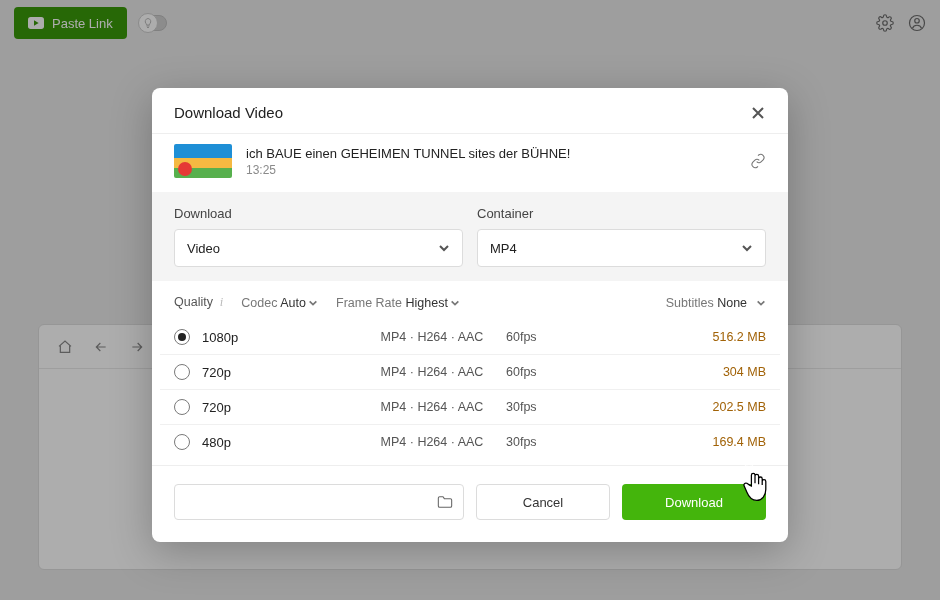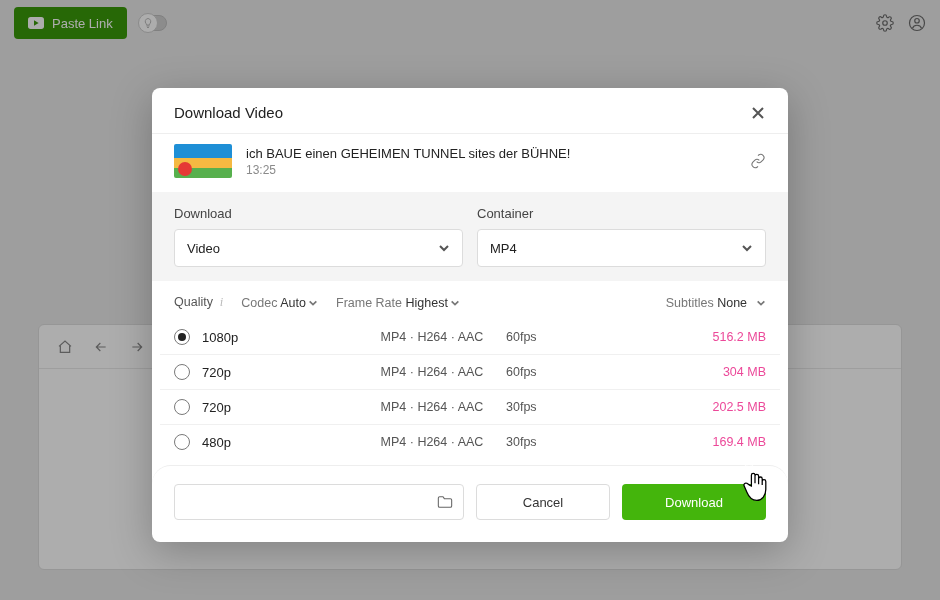--- a/index.html
+++ b/index.html
@@ -58,23 +58,23 @@
 
   .quality-list { padding: 0 8px; }
   .q-row { display: flex; align-items: center; padding: 9px 14px; font-size: 13px; color: #222; border-top: 1px solid #f0f0f0; cursor: pointer; }
   .q-row:first-child { border-top: none; }
   .radio { width: 16px; height: 16px; border: 1.5px solid #7a7a7a; border-radius: 50%; margin-right: 12px; position: relative; flex-shrink: 0; }
   .radio.selected::after { content: ""; position: absolute; inset: 3px; border-radius: 50%; background: #222; }
   .q-res { width: 176px; }
   .q-codec { width: 108px; color: #555; text-align: center; font-size: 12.5px; }
   .q-fps { width: 72px; color: #555; font-size: 12.5px; padding-left: 20px; }
   .q-spacer { flex: 1; }
-  .q-size { color: #ec4899; font-size: 12.5px; }
-
-  .modal-footer { display: flex; align-items: center; gap: 12px; margin-top: 6px; padding: 18px 22px 22px 22px; border-top: 1px solid #eee; border-radius: 19px; }
+  .q-size { color: #a16207; font-size: 12.5px; }
+
+  .modal-footer { display: flex; align-items: center; gap: 12px; margin-top: 6px; padding: 18px 22px 22px 22px; border-top: 1px solid #eee; }
   .path-input { flex: 0 0 290px; height: 36px; border: 1px solid #dcdcdc; border-radius: 4px; display: flex; align-items: center; justify-content: flex-end; padding-right: 10px; cursor: pointer; }
   .folder-ico { width: 16px; height: 14px; stroke: #666; fill: none; stroke-width: 1.6; }
   .btn { height: 36px; border-radius: 4px; display: flex; align-items: center; justify-content: center; font-size: 13px; cursor: pointer; }
   .btn-cancel { flex: 0 0 134px; border: 1px solid #dcdcdc; color: #333; }
   .btn-dl { flex: 1; background: #44b50c; color: #fff; }
 
   
   .cursor-hand { position: absolute; top: 468px; left: 740px; width: 30px; height: 36px; pointer-events: none; }
   .cursor-ring { position: absolute; top: 464px; left: 742px; width: 14px; height: 14px; border: 1.6px solid rgba(255,255,255,0.9); border-radius: 50%; pointer-events: none; }
 </style>

